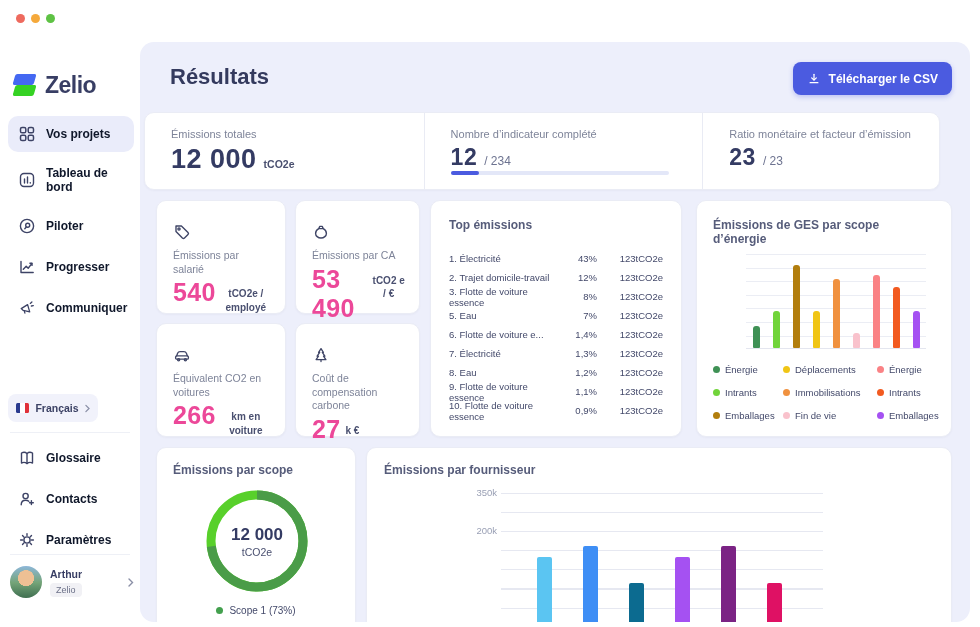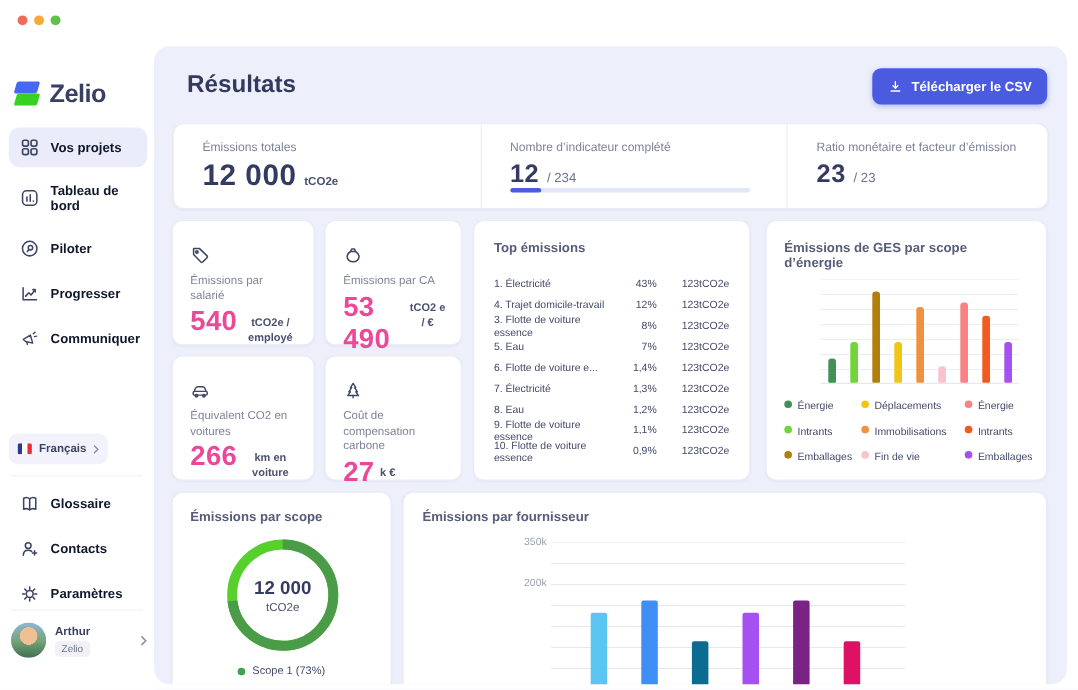--- a/index.html
+++ b/index.html
@@ -47,21 +47,21 @@
 
   
   .main { position:absolute; left:140px; top:42px; width:830px; height:580px; background:#edeffb; border-radius:14px; overflow:hidden; }
   .page-title { position:absolute; left:30px; top:22px; font-size:22px; font-weight:800; color:#343a5e; }
   .csv-btn { position:absolute; right:18px; top:20px; height:33px; background:var(--accent); color:#fff; border:none; border-radius:8px; display:flex; align-items:center; gap:8px; padding:0 14px; font-size:12px; font-weight:700; font-family:inherit; cursor:pointer; box-shadow:0 2px 5px rgba(75,91,224,.3); }
 
   .card { position:absolute; background:#fff; border:1px solid #eaecf5; border-radius:10px; box-shadow:0 1px 2px rgba(40,50,100,.04); }
   .card-title { font-size:12px; font-weight:600; color:#565c7a; }
 
   
-  .stats-card { left:17px; top:70px; width:796px; height:78px; display:flex;gap:42px; }
+  .stats-card { left:4px; top:70px; width:796px; height:78px; display:flex;gap:42px; }
   .stat { width:33.33%; padding:15px 0 0 26px; position:relative; }
   .stat.sep { border-left:1px solid #e9ebf4; }
   .stat-label { font-size:11px; color:#7e8499; margin-bottom:4px; }
   .stat-value-row { display:flex; align-items:baseline; gap:7px; }
   .big { font-size:27px; font-weight:800; color:#343b63; letter-spacing:.5px; }
   .big.md { font-size:23px; }
   .unit { font-size:10.5px; font-weight:600; color:#4a5070; }
   .frac { font-size:12px; color:#6d7390; }
   .progress-track { position:absolute; left:26px; top:58px; width:218px; height:4px; border-radius:3px; background:#e3e7f8; }
   .progress-fill { height:100%; border-radius:3px; background:var(--accent); }
@@ -87,21 +87,21 @@
   .te-val { width:66px; text-align:right; }
 
   
   .ges-card { left:556px; top:158px; width:256px; height:237px; padding:17px 16px; }
   .ges-plot { position:absolute; left:49px; top:53px; width:180px; height:95px;
     background:repeating-linear-gradient(to bottom, #ebedf4 0, #ebedf4 1px, transparent 1px, transparent 13.6px);
     border-bottom:1px solid #e4e6ef; }
   .ges-bars { display:flex; align-items:flex-end; justify-content:space-around; height:100%; }
   .ges-bar { width:7px; border-radius:3px 3px 1px 1px; }
   .ges-legend { position:absolute; left:16px; top:163px; display:grid; grid-template-columns:70px 94px 62px; row-gap:12px; }
-  .lg-item { display:flex; align-items:flex-start; gap:5px; }
+  .lg-item { display:flex; align-items:center; gap:5px; }
   .lg-dot { width:7px; height:7px; border-radius:50%; flex:0 0 7px; }
   .lg-label { font-size:9.5px; color:#43496a; }
 
   
   .scope-card { left:16px; top:405px; width:200px; height:190px; padding:15px 16px; }
   .donut-wrap { position:absolute; left:42px; top:35px; width:116px; height:116px; }
   .donut-center { position:absolute; inset:0; display:flex; flex-direction:column; align-items:center; justify-content:center; gap:1px; }
   .donut-value { font-size:17px; font-weight:800; color:#343b63; }
   .donut-unit { font-size:10.5px; color:#4a5070; }
   .scope-legend { position:absolute; left:0; right:0; top:157px; display:flex; justify-content:center; align-items:center; gap:6px; }
@@ -339,21 +339,21 @@
 
   <section class="card top-emissions">
     <div class="card-title">Top émissions</div>
     <div class="te-list">
         <div class="te-row">
           <span class="te-name">1. Électricité</span>
           <span class="te-pct">43%</span>
           <span class="te-val">123tCO2e</span>
         </div>
         <div class="te-row">
-          <span class="te-name">4. Trajet domicile-travail</span>
+          <span class="te-name">2. Trajet domicile-travail</span>
           <span class="te-pct">12%</span>
           <span class="te-val">123tCO2e</span>
         </div>
         <div class="te-row">
           <span class="te-name">3. Flotte de voiture essence</span>
           <span class="te-pct">8%</span>
           <span class="te-val">123tCO2e</span>
         </div>
         <div class="te-row">
           <span class="te-name">5. Eau</span>

